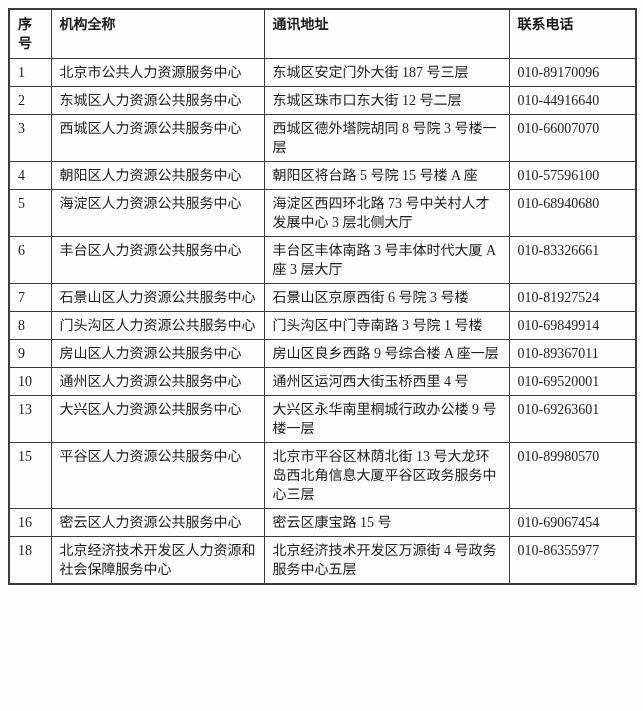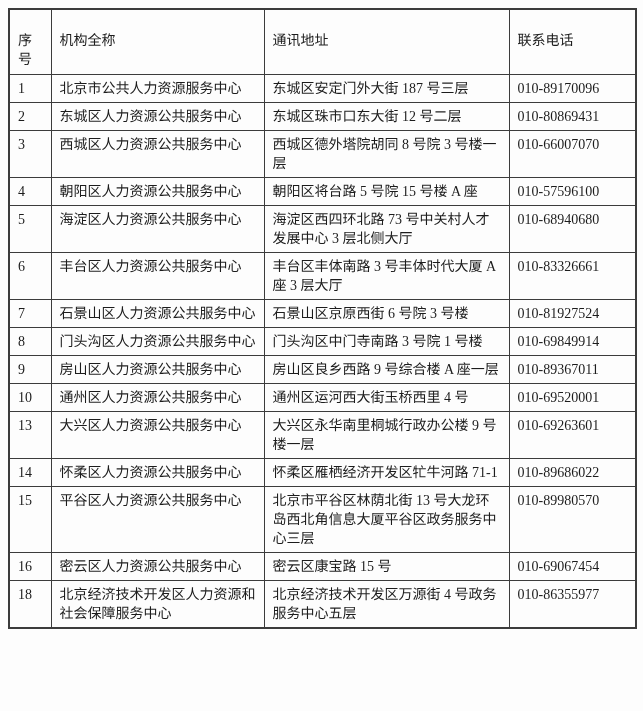--- a/index.html
+++ b/index.html
@@ -26,22 +26,22 @@
   table.centers td {
     border: 1px solid #3c3c3c;
     font-size: 14px;
     line-height: 19px;
     padding: 4px 8px;
     text-align: left;
     vertical-align: top;
     word-break: break-all;
   }
   table.centers th {
-    font-weight: normal;
-    padding-top: 21px;
+    font-weight: bold;
+    padding-top: 5px;
     padding-bottom: 5px;
   }
   .col-no    { width: 42px;  }
   .col-name  { width: 213px; }
   .col-addr  { width: 245px; }
   .col-phone { width: 127px; }
 </style>
 </head>
 <body>
 
@@ -67,21 +67,21 @@
     <td>1</td>
     <td>北京市公共人力资源服务中心</td>
     <td>东城区安定门外大街 187 号三层</td>
     <td>010-89170096</td>
   </tr>
 
   <tr>
     <td>2</td>
     <td>东城区人力资源公共服务中心</td>
     <td>东城区珠市口东大街 12 号二层</td>
-    <td>010-80869431</td>
+    <td>010-44916640</td>
   </tr>
 
   <tr>
     <td>3</td>
     <td>西城区人力资源公共服务中心</td>
     <td>西城区德外塔院胡同 8 号院 3 号楼一层</td>
     <td>010-66007070</td>
   </tr>
 
   <tr>
@@ -135,26 +135,20 @@
 
 
 
   <tr>
     <td>13</td>
     <td>大兴区人力资源公共服务中心</td>
     <td>大兴区永华南里桐城行政办公楼 9 号楼一层</td>
     <td>010-69263601</td>
   </tr>
 
-  <tr>
-    <td>14</td>
-    <td>怀柔区人力资源公共服务中心</td>
-    <td>怀柔区雁栖经济开发区牤牛河路 71-1</td>
-    <td>010-89686022</td>
-  </tr>
 
   <tr>
     <td>15</td>
     <td>平谷区人力资源公共服务中心</td>
     <td>北京市平谷区林荫北街 13 号大龙环岛西北角信息大厦平谷区政务服务中心三层</td>
     <td>010-89980570</td>
   </tr>
 
   <tr>
     <td>16</td>

